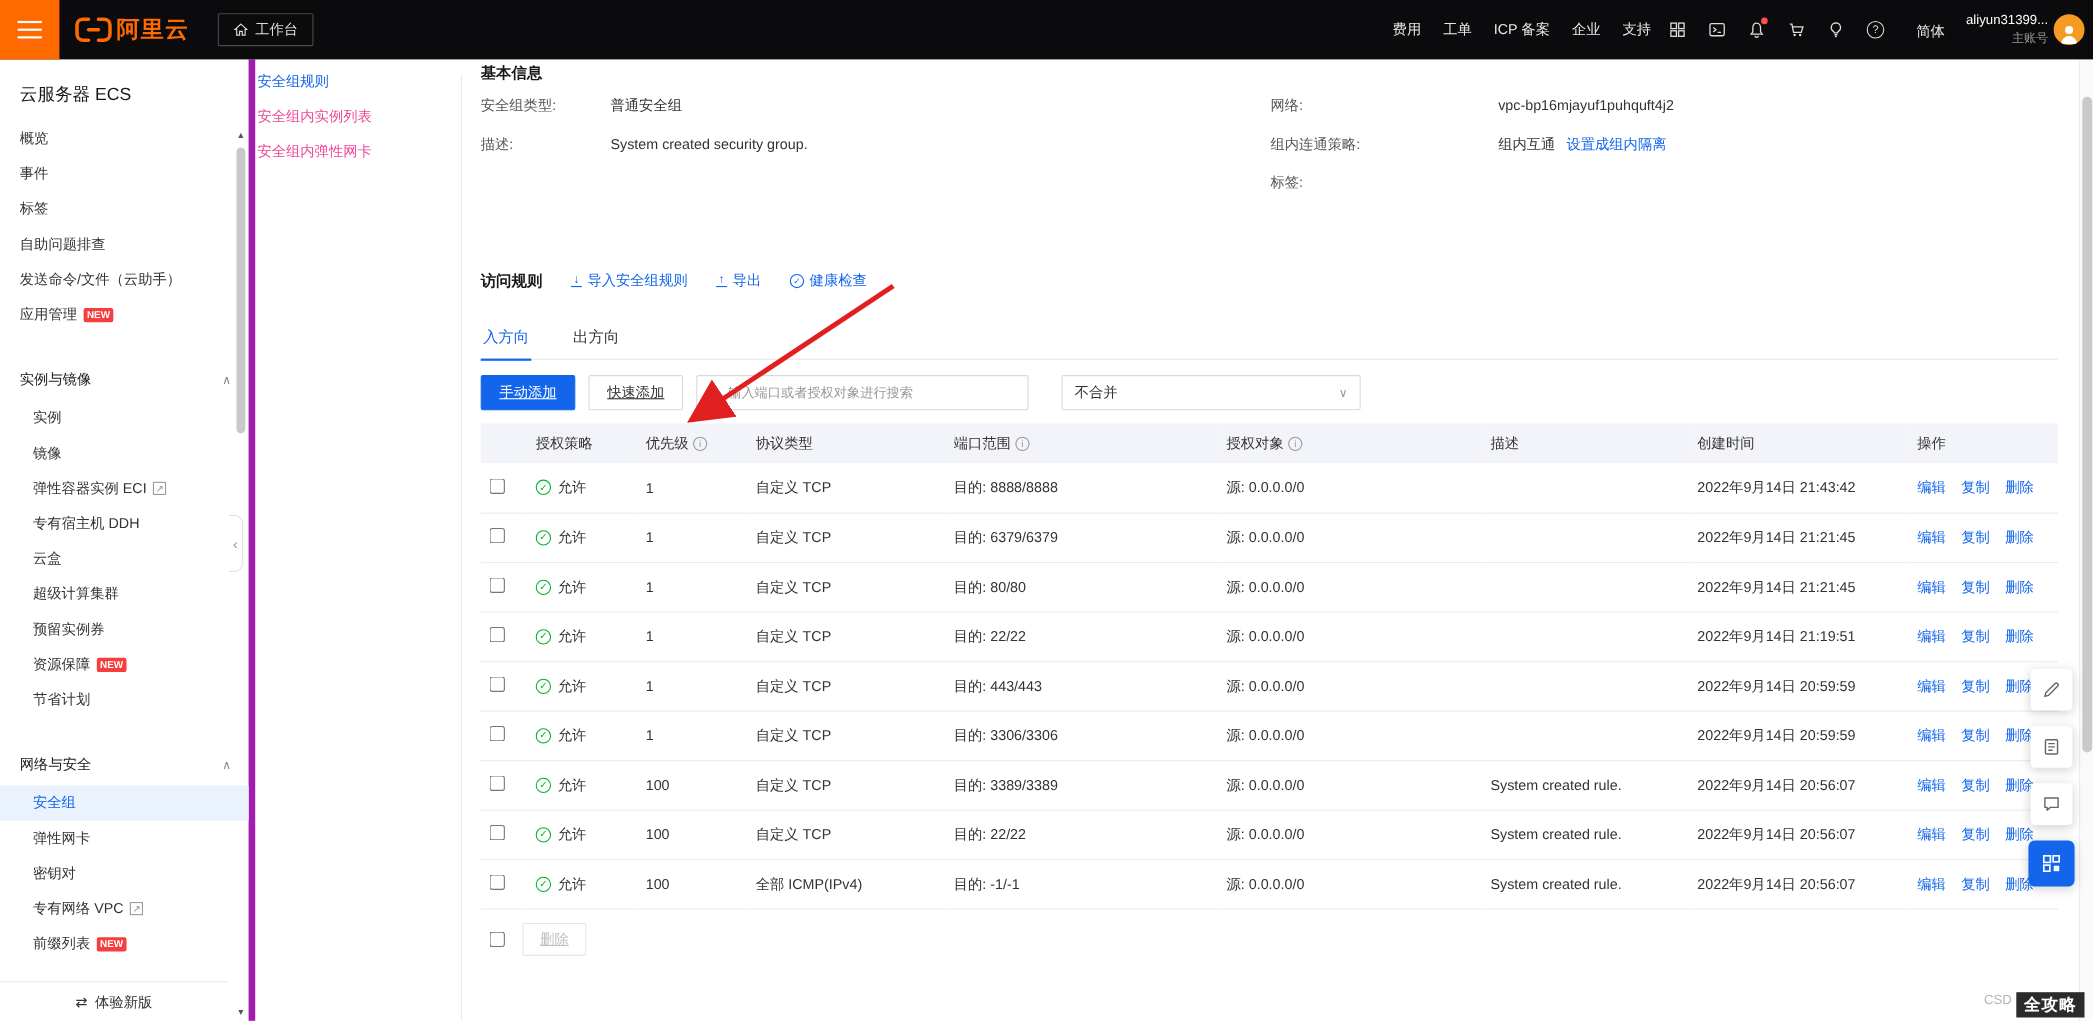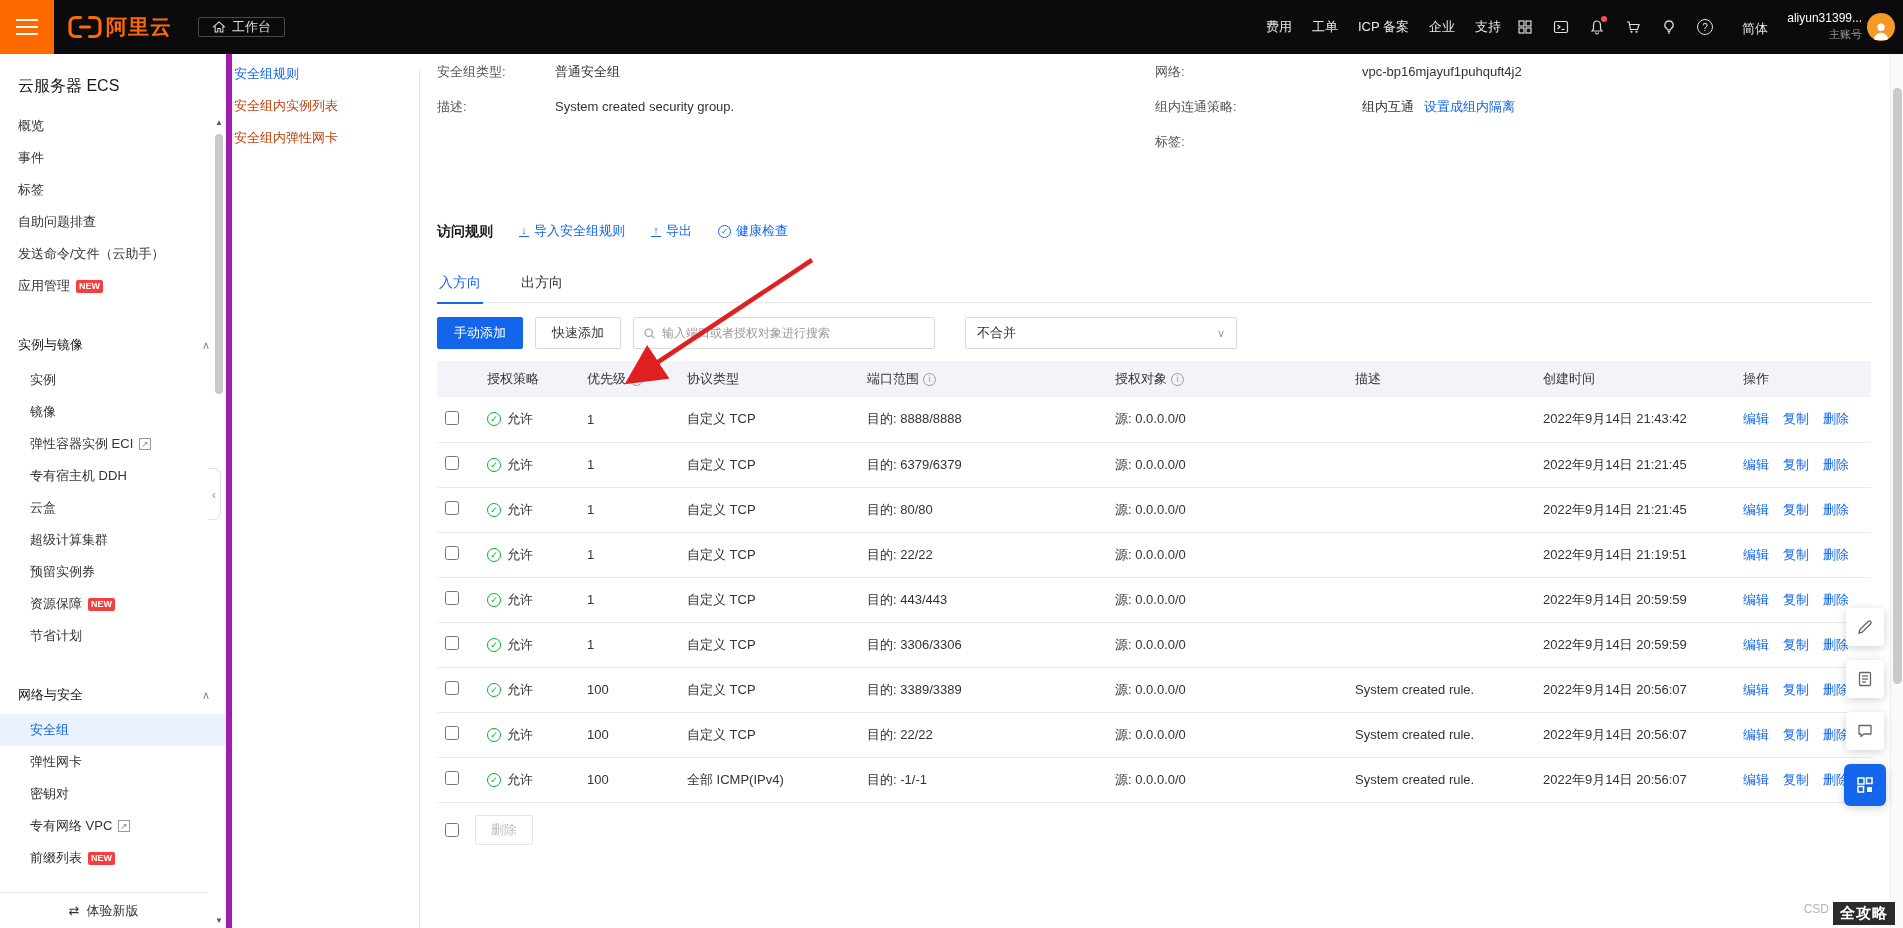--- a/index.html
+++ b/index.html
@@ -9,21 +9,21 @@
   i { font-style:normal; }
 
   
   .topbar { position:absolute; top:0; left:0; width:1903px; height:54px; background:#0b0b0d;
             display:flex; align-items:center; z-index:100; }
   .hamburger { width:54px; height:54px; background:#FF6A00; display:flex; flex-direction:column;
                gap:5px; justify-content:center; align-items:center; cursor:pointer; flex:0 0 auto; }
   .hline { width:22px; height:2px; background:#fff; }
   .logo { display:flex; align-items:center; margin-left:14px; gap:4px; cursor:pointer; }
   .logo-text { color:#FF6A00; font-size:21px; font-weight:bold; letter-spacing:1px; white-space:nowrap; }
-  .workbench { margin-left:26px; height:20px; padding:0 13px; background:transparent;
+  .workbench { margin-left:26px; height:30px; padding:0 13px; background:transparent;
                border:1px solid #4a4a4a; border-radius:2px; color:#ddd; font-size:13px;
                display:flex; align-items:center; gap:6px; cursor:pointer; white-space:nowrap; }
   .topbar-search { position:absolute; left:1009px; top:12px; width:244px; height:30px; background:#2d2d30;
                    border-radius:4px; display:flex; align-items:center; padding:0 10px; gap:6px; color:#777; }
   .topbar-search input { background:transparent; border:none; outline:none; color:#ccc; font-size:12px; width:100%; }
   .topbar-search input::placeholder { color:#777; }
   .topbar-nav { position:absolute; left:1266px; top:0; height:54px; display:flex; gap:20px; align-items:center; }
   .tnav { color:#e8e8e8; font-size:13px; white-space:nowrap; }
   .topbar-icons { position:absolute; left:1516px; top:0; height:54px; display:flex; gap:18px; align-items:center; color:#ddd; }
   .tico { position:relative; width:18px; height:18px; display:flex; align-items:center; justify-content:center; cursor:pointer; }
@@ -57,21 +57,21 @@
   .sb-arrow { position:absolute; left:0; width:12px; height:12px; font-size:8px; color:#555;
               display:flex; align-items:center; justify-content:center; cursor:pointer; }
   .sb-arrow.up { top:58px; }
   .sb-arrow.down { bottom:0; }
   .sb-thumb { position:absolute; left:2px; top:76px; width:8px; height:260px; background:#c9c9c9; border-radius:4px; cursor:pointer; }
 
   
   .subnav { position:absolute; top:54px; left:208px; width:212px; height:874px; background:#fff;
             border-right:1px solid #e8e8e8; z-index:15;margin-top:14px; }
   .subnav-list { margin-top:-10px; }
-  .subnav-item { height:32px; display:flex; align-items:center; padding-left:26px; font-size:13px; color:#c2410c; cursor:pointer; white-space:nowrap; }
+  .subnav-item { height:32px; display:flex; align-items:center; padding-left:26px; font-size:13px; color:#ec4899; cursor:pointer; white-space:nowrap; }
   .subnav-item.active { color:#1366EC; }
   .collapse-handle { position:absolute; left:208px; top:468px; width:13px; height:52px; background:#fff;
                      border:1px solid #e0e0e0; border-left:none; border-radius:0 8px 8px 0;
                      display:flex; align-items:center; justify-content:center; color:#999; font-size:13px; cursor:pointer; z-index:30; }
 
   
   .main { position:absolute; top:54px; left:421px; width:1469px; height:874px; background:#fff; overflow:hidden; padding-left:16px; }
   .sec-title { height:24px; line-height:24px; font-size:14px; font-weight:bold; color:#181818; }
   .info-grid { display:flex; }
   .info-col.left { width:718px; }
@@ -90,21 +90,21 @@
   .tray-ico::after { content:""; display:block; width:10px; height:1.5px; background:currentColor; margin-top:1px; }
   .check-ico { width:13px; height:13px; border:1px solid currentColor; border-radius:50%;
                display:inline-flex; align-items:center; justify-content:center; font-size:8px; }
 
   .tabs { display:flex; gap:36px; border-bottom:1px solid #e5e6eb; margin-top:24px; width:1434px; height:36px; }
   .tab { font-size:14px; color:#333; cursor:pointer; border-bottom:2px solid transparent; padding:7px 2px 0; height:37px; }
   .tab.active { color:#1366EC; border-bottom-color:#1366EC; }
 
   .toolbar { display:flex; align-items:center; margin-top:14px; }
   .btn { height:32px; padding:0 16px; font-size:13px; border:1px solid #d9d9d9; background:#fff; color:#333;
-         border-radius:2px; cursor:pointer; white-space:nowrap; }
+         border-radius:2px; cursor:pointer; white-space:nowrap;text-decoration:underline; }
   .btn.primary { background:#1366EC; border-color:#1366EC; color:#fff; }
   .btn + .btn { margin-left:12px; }
   .search-box { margin-left:12px; width:302px; height:32px; border:1px solid #d9d9d9; border-radius:2px;
                 display:flex; align-items:center; padding:0 9px; gap:6px; color:#999; background:#fff; }
   .search-box input { border:none; outline:none; font-size:12px; flex:1; color:#333; min-width:0; }
   .search-box input::placeholder { color:#999; }
   .select { margin-left:30px; width:272px; height:32px; border:1px solid #d9d9d9; border-radius:2px;
             display:flex; align-items:center; justify-content:space-between; padding:0 11px; font-size:13px; cursor:pointer; background:#fff; }
   .select .chev { color:#999; font-size:11px; }
 
@@ -377,20 +377,21 @@
       </div>
     </div>
 </aside>
 <div class="collapse-handle">
   <span>‹</span>
 </div>
 
 <main class="main">
 
   <section>
+    <h3 class="sec-title">基本信息</h3>
     <div class="info-grid">
       <div class="info-col left">
 
 
           <div class="info-row">
             <span class="info-label">安全组类型:</span>
             <span class="info-value">普通安全组</span>
           </div>
 
           <div class="info-row">

